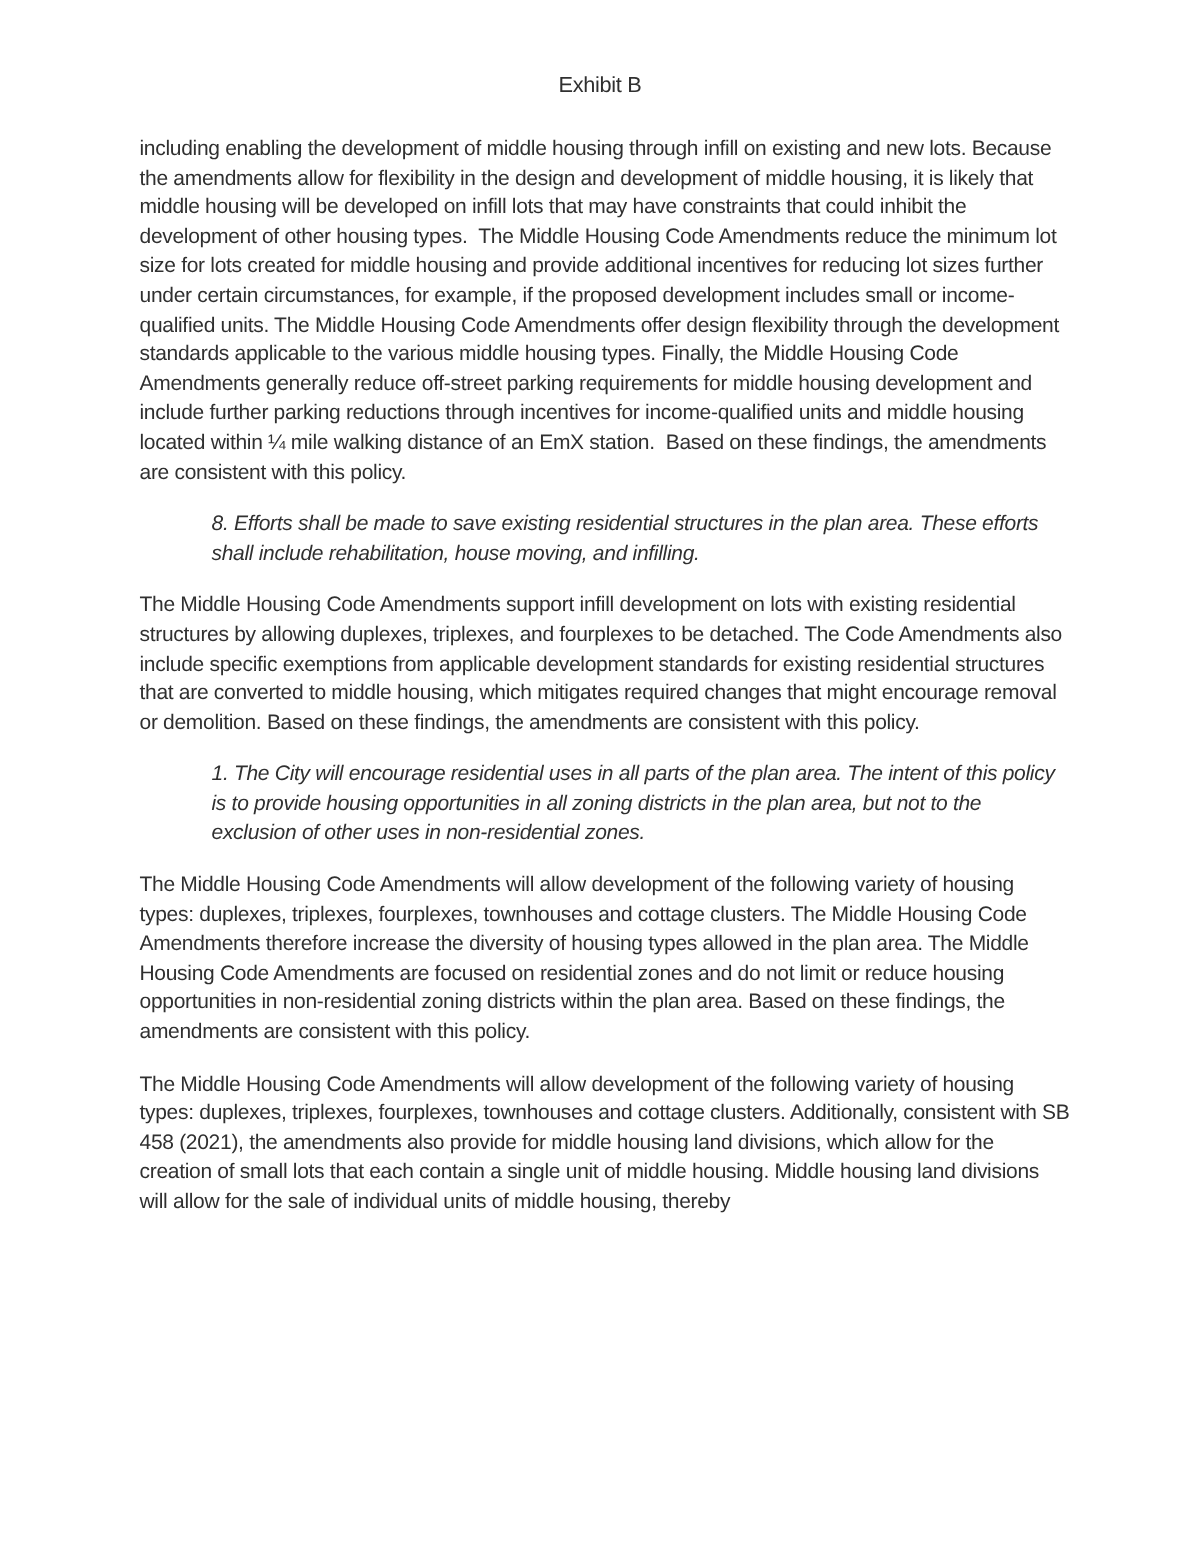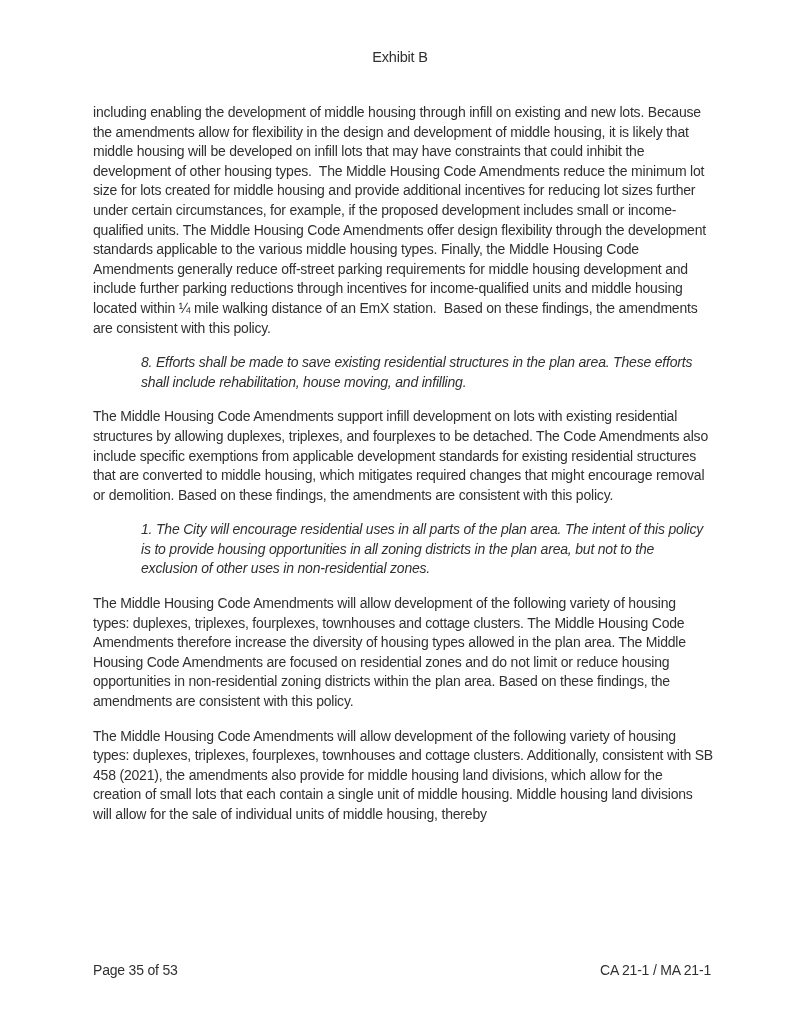--- a/index.html
+++ b/index.html
@@ -20,21 +20,21 @@
     top: 48px;
     left: 0;
     width: 100%;
     text-align: center;
     font-size: 14.5px;
     font-weight: 400;
     margin: 0;
   }
   .doc-body {
     position: absolute;
-    top: 103px;
+    top: 89px;
     left: 93px;
     width: 620px;
   }
   .para {
     margin: 0 0 15px 0;
     white-space: pre-wrap;
   }
   .para.quote {
     margin-left: 48px;
     font-style: italic;
@@ -60,17 +60,13 @@
   <main class="doc-body">
 
   <p class="para body">including enabling the development of middle housing through infill on existing and new lots. Because the amendments allow for flexibility in the design and development of middle housing, it is likely that middle housing will be developed on infill lots that may have constraints that could inhibit the development of other housing types.  The Middle Housing Code Amendments reduce the minimum lot size for lots created for middle housing and provide additional incentives for reducing lot sizes further under certain circumstances, for example, if the proposed development includes small or income-qualified units. The Middle Housing Code Amendments offer design flexibility through the development standards applicable to the various middle housing types. Finally, the Middle Housing Code Amendments generally reduce off-street parking requirements for middle housing development and include further parking reductions through incentives for income-qualified units and middle housing located within ¼ mile walking distance of an EmX station.  Based on these findings, the amendments are consistent with this policy.</p>
       <p class="para quote">8. Efforts shall be made to save existing residential structures in the plan area. These efforts shall include rehabilitation, house moving, and infilling.</p>
       <p class="para body">The Middle Housing Code Amendments support infill development on lots with existing residential structures by allowing duplexes, triplexes, and fourplexes to be detached. The Code Amendments also include specific exemptions from applicable development standards for existing residential structures that are converted to middle housing, which mitigates required changes that might encourage removal or demolition. Based on these findings, the amendments are consistent with this policy.</p>
       <p class="para quote">1. The City will encourage residential uses in all parts of the plan area. The intent of this policy is to provide housing opportunities in all zoning districts in the plan area, but not to the exclusion of other uses in non-residential zones.</p>
       <p class="para body">The Middle Housing Code Amendments will allow development of the following variety of housing types: duplexes, triplexes, fourplexes, townhouses and cottage clusters. The Middle Housing Code Amendments therefore increase the diversity of housing types allowed in the plan area. The Middle Housing Code Amendments are focused on residential zones and do not limit or reduce housing opportunities in non-residential zoning districts within the plan area. Based on these findings, the amendments are consistent with this policy.</p>
       <p class="para body">The Middle Housing Code Amendments will allow development of the following variety of housing types: duplexes, triplexes, fourplexes, townhouses and cottage clusters. Additionally, consistent with SB 458 (2021), the amendments also provide for middle housing land divisions, which allow for the creation of small lots that each contain a single unit of middle housing. Middle housing land divisions will allow for the sale of individual units of middle housing, thereby</p>
     </main>
 
-  <footer class="doc-footer">
-    <span>Page 35 of 53</span>
-    <span>CA 21-1 / MA 21-1</span>
-  </footer>
 </div>
 
 </body></html>

